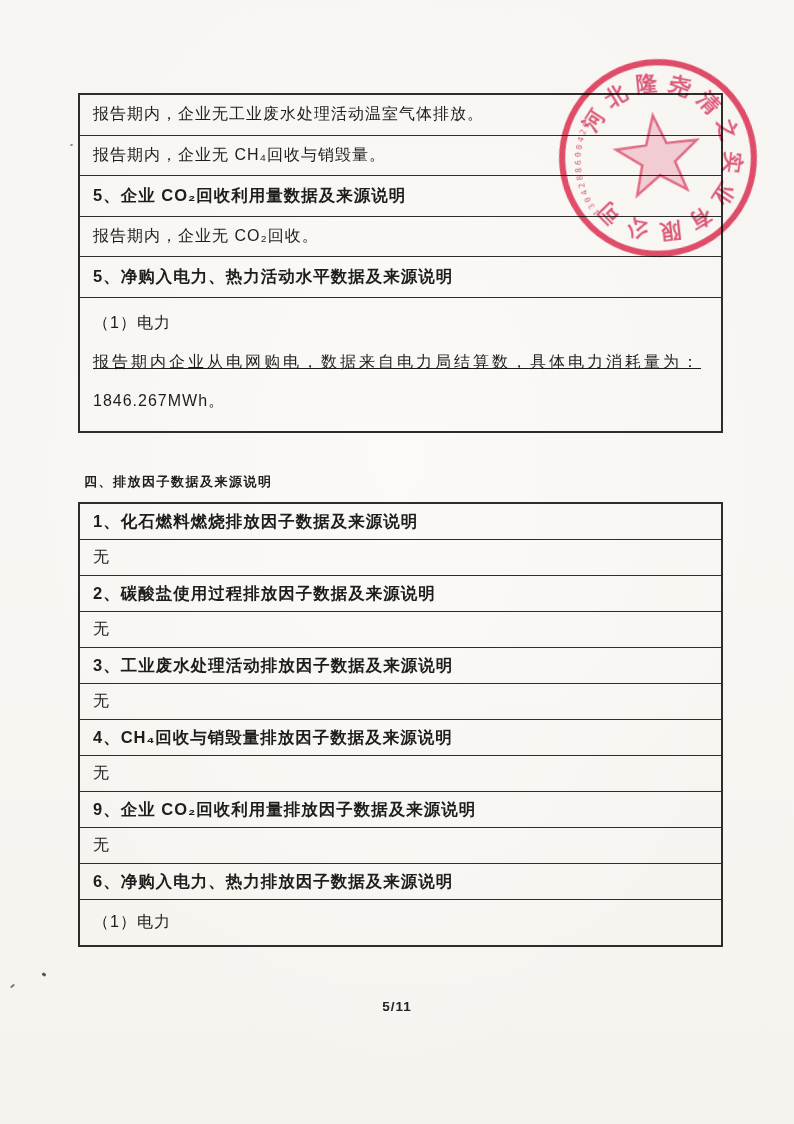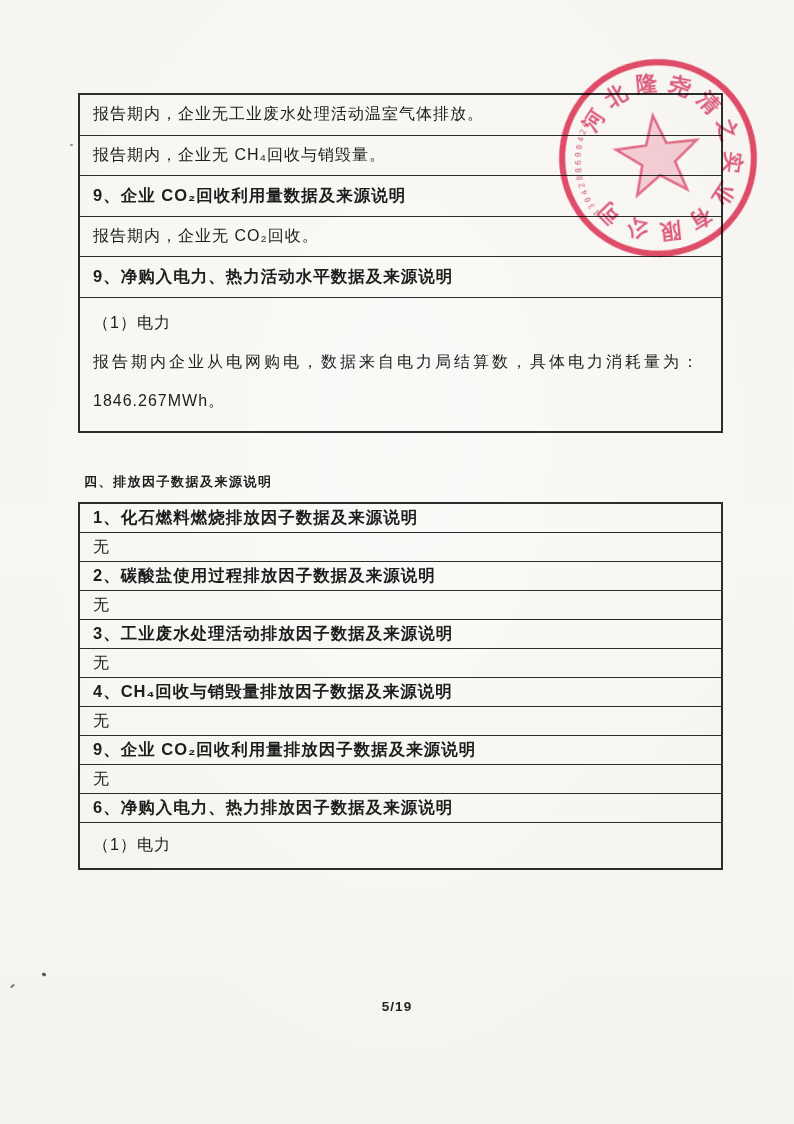--- a/index.html
+++ b/index.html
@@ -28,22 +28,22 @@
     font-size:16px;letter-spacing:1px;
     white-space:nowrap;
   }
   .t-row:last-child{border-bottom:none;}
   .t-row.hdr{font-weight:700;font-size:16.5px;}
   #table1 .t-row{height:40.5px;}
   #table1 .t-cell-multi{
     height:auto;display:block;padding:6px 13px 10px 13px;border-bottom:none;
   }
   .cell-line{height:39px;display:flex;align-items:center;letter-spacing:1px;font-size:16px;}
-  .cell-line.spread{letter-spacing:3px;}
-  #table2 .t-row{height:29px;}
+  .cell-line.spread{letter-spacing:3px;text-decoration:underline;}
+  #table2 .t-row{height:36px;}
   #table2 .t-row.tall{height:45px;}
   .section-heading{
     position:absolute;left:84px;top:465px;height:34px;
     display:flex;align-items:center;
     font-weight:700;font-size:13px;letter-spacing:1.5px;
   }
   .page-footer{
     position:absolute;left:0;top:999px;width:794px;
     text-align:center;font-weight:700;font-size:13.5px;letter-spacing:1px;
     color:#222;
@@ -68,27 +68,27 @@
 <div id="paper"></div>
 
 <div class="tbl" id="table1" style="top:93px;">
   <div class="t-row">
       <span>报告期内，企业无工业废水处理活动温室气体排放。</span>
     </div>
   <div class="t-row">
       <span>报告期内，企业无 CH₄回收与销毁量。</span>
     </div>
   <div class="t-row hdr">
-      <span>9、企业 CO₂回收利用量数据及来源说明</span>
+      <span>5、企业 CO₂回收利用量数据及来源说明</span>
     </div>
   <div class="t-row">
       <span>报告期内，企业无 CO₂回收。</span>
     </div>
   <div class="t-row hdr">
-      <span>9、净购入电力、热力活动水平数据及来源说明</span>
+      <span>5、净购入电力、热力活动水平数据及来源说明</span>
     </div>
   <div class="t-row t-cell-multi">
     <div class="cell-line">（1）电力</div>
     <div class="cell-line spread">报告期内企业从电网购电，数据来自电力局结算数，具体电力消耗量为：</div>
     <div class="cell-line">1846.267MWh。</div>
   </div>
 </div>
 
 <div class="section-heading">四、排放因子数据及来源说明</div>
 
@@ -147,17 +147,17 @@
         <textPath href="#nameArc" startOffset="0">河北隆尧清之实业有限公司</textPath>
       </text>
     </g>
 
     <text font-size="8" letter-spacing="2.5" fill="rgba(205,35,75,0.8)" font-family="'DejaVu Sans Mono',monospace">
       <textPath href="#serialArc" startOffset="2">1304288600423</textPath>
     </text>
   </svg>
 </div>
 
-<div class="page-footer">5/19</div>
+<div class="page-footer">5/11</div>
 
 <div class="speck" id="speck1"></div>
 <div class="speck" id="speck2"></div>
 <div class="speck" id="speck3"></div>
 
 </body></html>

